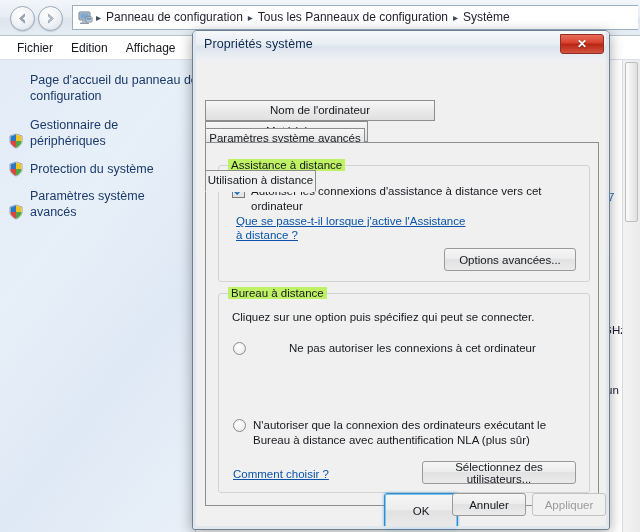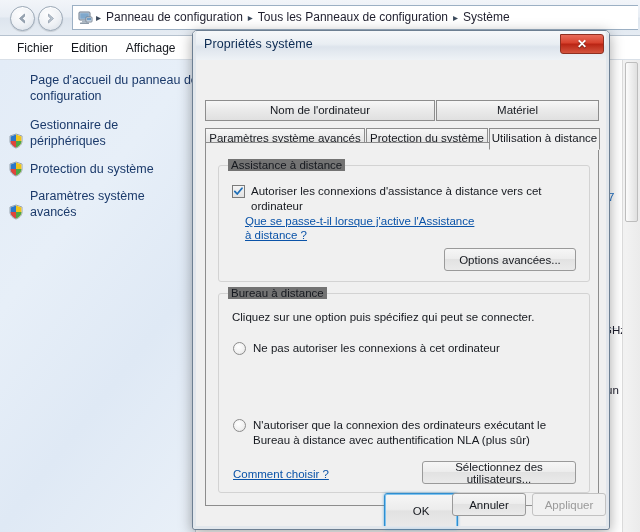--- a/index.html
+++ b/index.html
@@ -234,20 +234,21 @@
 
   
   #tabs {
     position: absolute;
     left: 9px; top: 40px;
     width: 394px;
   }
   .tabrow {
     display: flex;
     height: 28px;
+    flex-direction: column;
   }
   .tab {
     flex: 0 0 auto;
     height: 21px;
     line-height: 19px;
     text-align: center;
     font-size: 11.5px;
     color: #16191f;
     background: linear-gradient(to bottom, #f7f7f7 0%, #eaeaea 50%, #e0e0e0 100%);
     border: 1px solid #8d8d8d;
@@ -275,21 +276,21 @@
   
   .groupbox {
     position: absolute;
     border: 1px solid #d3d3d3;
     border-radius: 3px;
     box-sizing: border-box;
   }
   .group-legend {
     position: absolute;
     top: -7px; left: 9px;
-    background: #737373;
+    background: #bef264;
     padding: 0 3px;
     font-size: 11.5px;
     color: #16191f;
   }
   #group-assistance { left: 12px; top: 22px; width: 372px; height: 117px; }
   #group-bureau     { left: 12px; top: 150px; width: 372px; height: 200px; }
 
   .chk-row {
     position: absolute;
     display: flex;
@@ -496,31 +497,31 @@
 
         <div class="chk-row" style="left:13px; top:18px; width:344px;">
           <span class="checkbox">
             <svg width="11" height="11" viewBox="0 0 11 11" style="position:absolute;left:0;top:0;">
               <path d="M1.8 5.4 L4.2 8 L9 2.2" fill="none" stroke="#1f6fb8" stroke-width="1.8" stroke-linecap="round" stroke-linejoin="round"></path>
             </svg>
           </span>
           <span class="chk-label">Autoriser les connexions d'assistance à distance vers cet ordinateur</span>
         </div>
 
-        <div class="dlg-link" style="left:26px; top:48px; width:230px;">Que se passe-t-il lorsque j'active l'Assistance à distance ?</div>
+        <div class="dlg-link" style="left:17px; top:48px; width:230px;">Que se passe-t-il lorsque j'active l'Assistance à distance ?</div>
 
         <div class="dlg-btn" style="left:225px; top:82px; width:132px; height:23px;">Options avancées...</div>
       </div>
 
       <div class="groupbox" id="group-bureau">
         <span class="group-legend">Bureau à distance</span>
 
         <div style="position:absolute; left:13px; top:17px; font-size:11.5px; color:#16191f;">Cliquez sur une option puis spécifiez qui peut se connecter.</div>
 
-        <div class="radio-row" style="left:14px; top:47px; width:340px;">
+        <div class="radio-row" style="left:14px; top:47px; width:340px;gap:36px;">
           <span class="radio"></span>
           <span class="radio-label">Ne pas autoriser les connexions à cet ordinateur</span>
         </div>
 
 
         <div class="radio-row" style="left:14px; top:124px; width:330px;">
           <span class="radio"></span>
           <span class="radio-label">N'autoriser que la connexion des ordinateurs exécutant le Bureau à distance avec authentification NLA (plus sûr)</span>
         </div>
 

